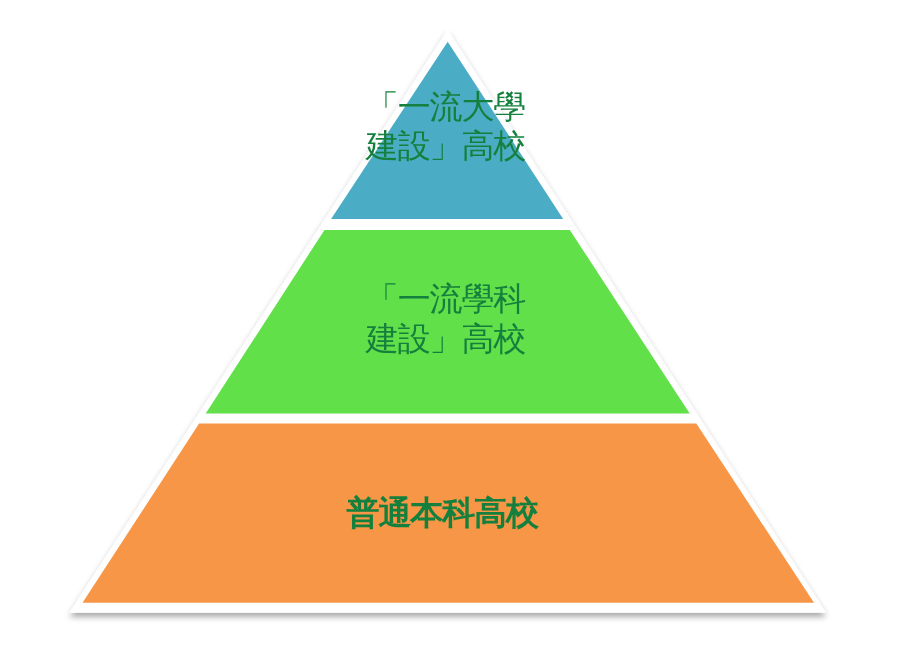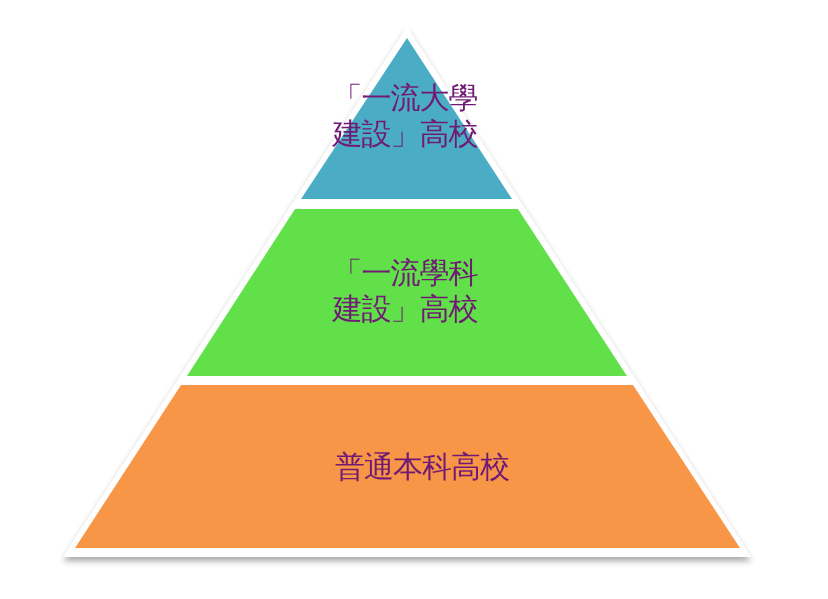--- a/index.html
+++ b/index.html
@@ -1,19 +1,19 @@
 <!DOCTYPE html>
 <html><head>
   <meta charset="utf-8">
   <style>
     html, body { margin: 0; padding: 0; background: #ffffff; }
     body { width: 828px; height: 599px; position: relative; overflow: hidden;
            font-family: "DejaVu Sans", sans-serif; }
     svg#pyramid { position: absolute; left: 0; top: 0; }
-    .label { position: absolute; color: #701a75; font-size: 30px; line-height: 36px;
+    .label { position: absolute; color: #15803d; font-size: 30px; line-height: 36px;
              text-align: center; white-space: nowrap; letter-spacing: -1px; }
   </style>
 </head>
 <body>
 
 <svg id="pyramid" width="828" height="599" viewBox="0 0 828 599">
   <defs>
     <filter id="shadow" x="-10%" y="-10%" width="120%" height="120%">
       <feGaussianBlur in="SourceAlpha" stdDeviation="3"></feGaussianBlur>
       <feOffset dx="0" dy="4"></feOffset>
@@ -39,15 +39,15 @@
 <div class="label" style="left:310px; top:80px; width:190px;">
   <div>「一流大學</div>
   <div>建設」高校</div>
 </div>
 
 <div class="label" style="left:310px; top:257px; width:190px;font-family:Liberation Mono, monospace;">
   <div>「一流學科</div>
   <div>建設」高校</div>
 </div>
 
-<div class="label" style="left:272px; top:449px; width:300px;">
+<div class="label" style="left:252px; top:449px; width:300px;font-weight:bold;">
   <div>普通本科高校</div>
 </div>
 
 </body></html>

